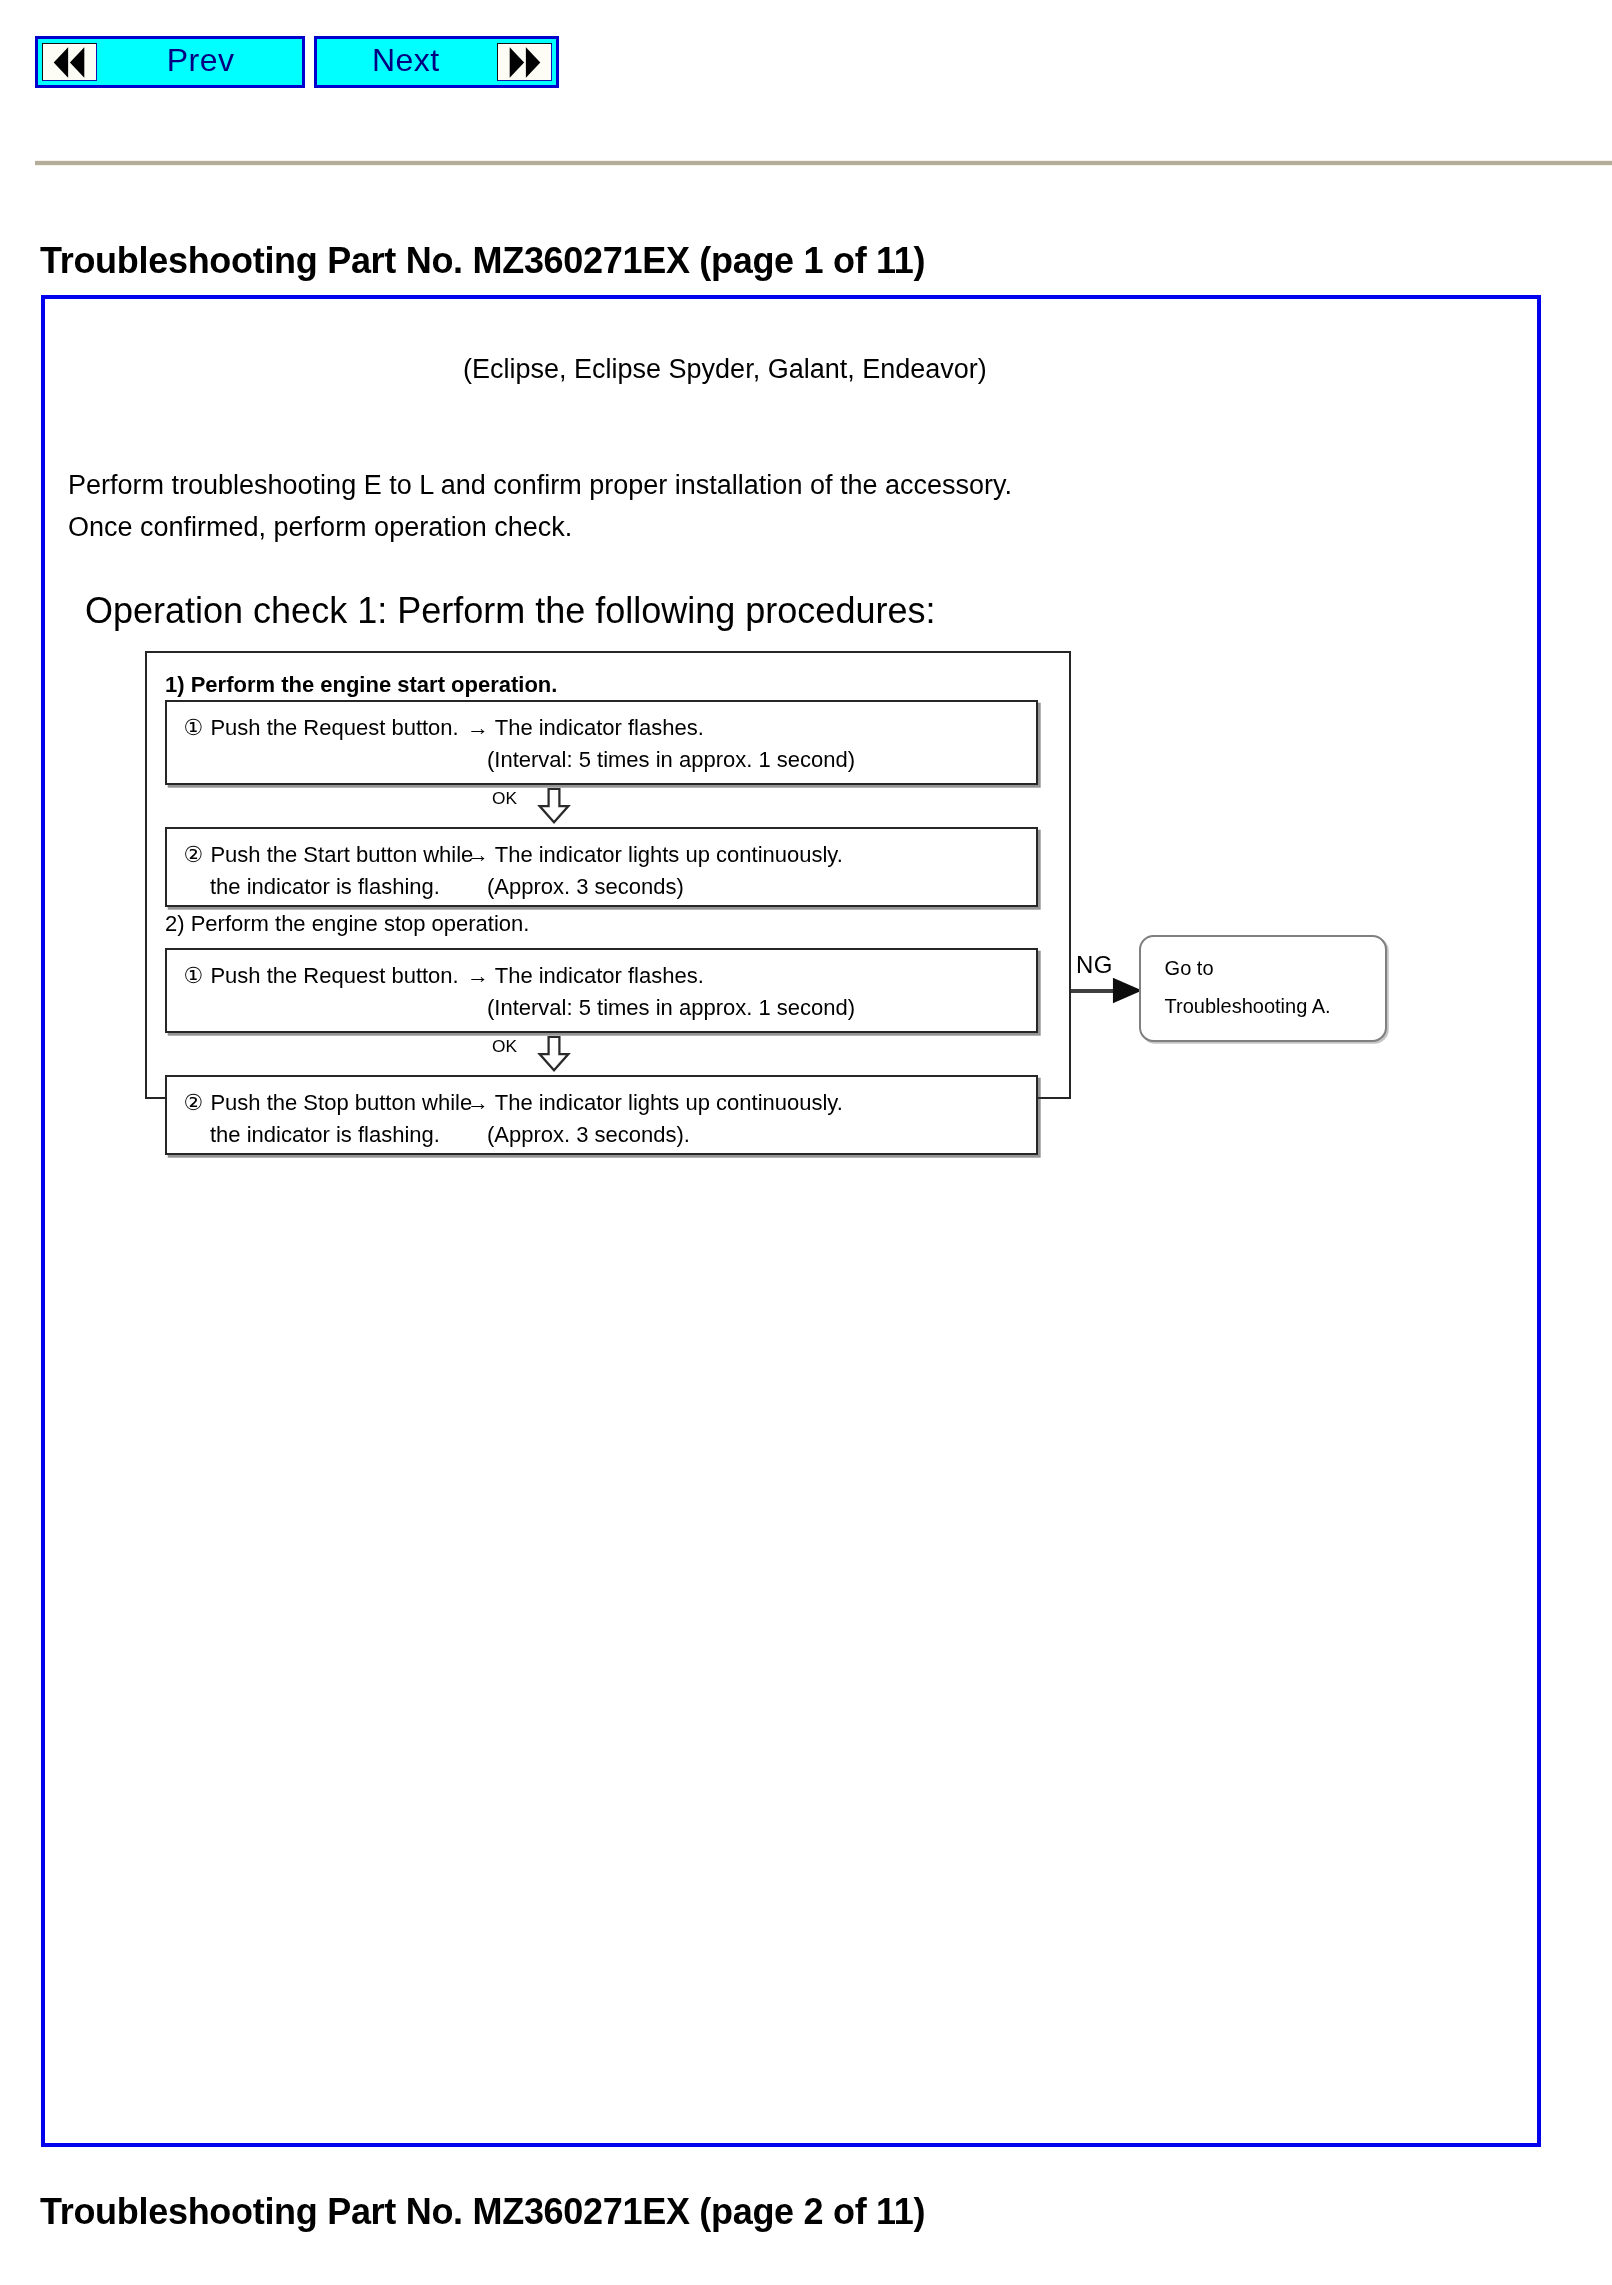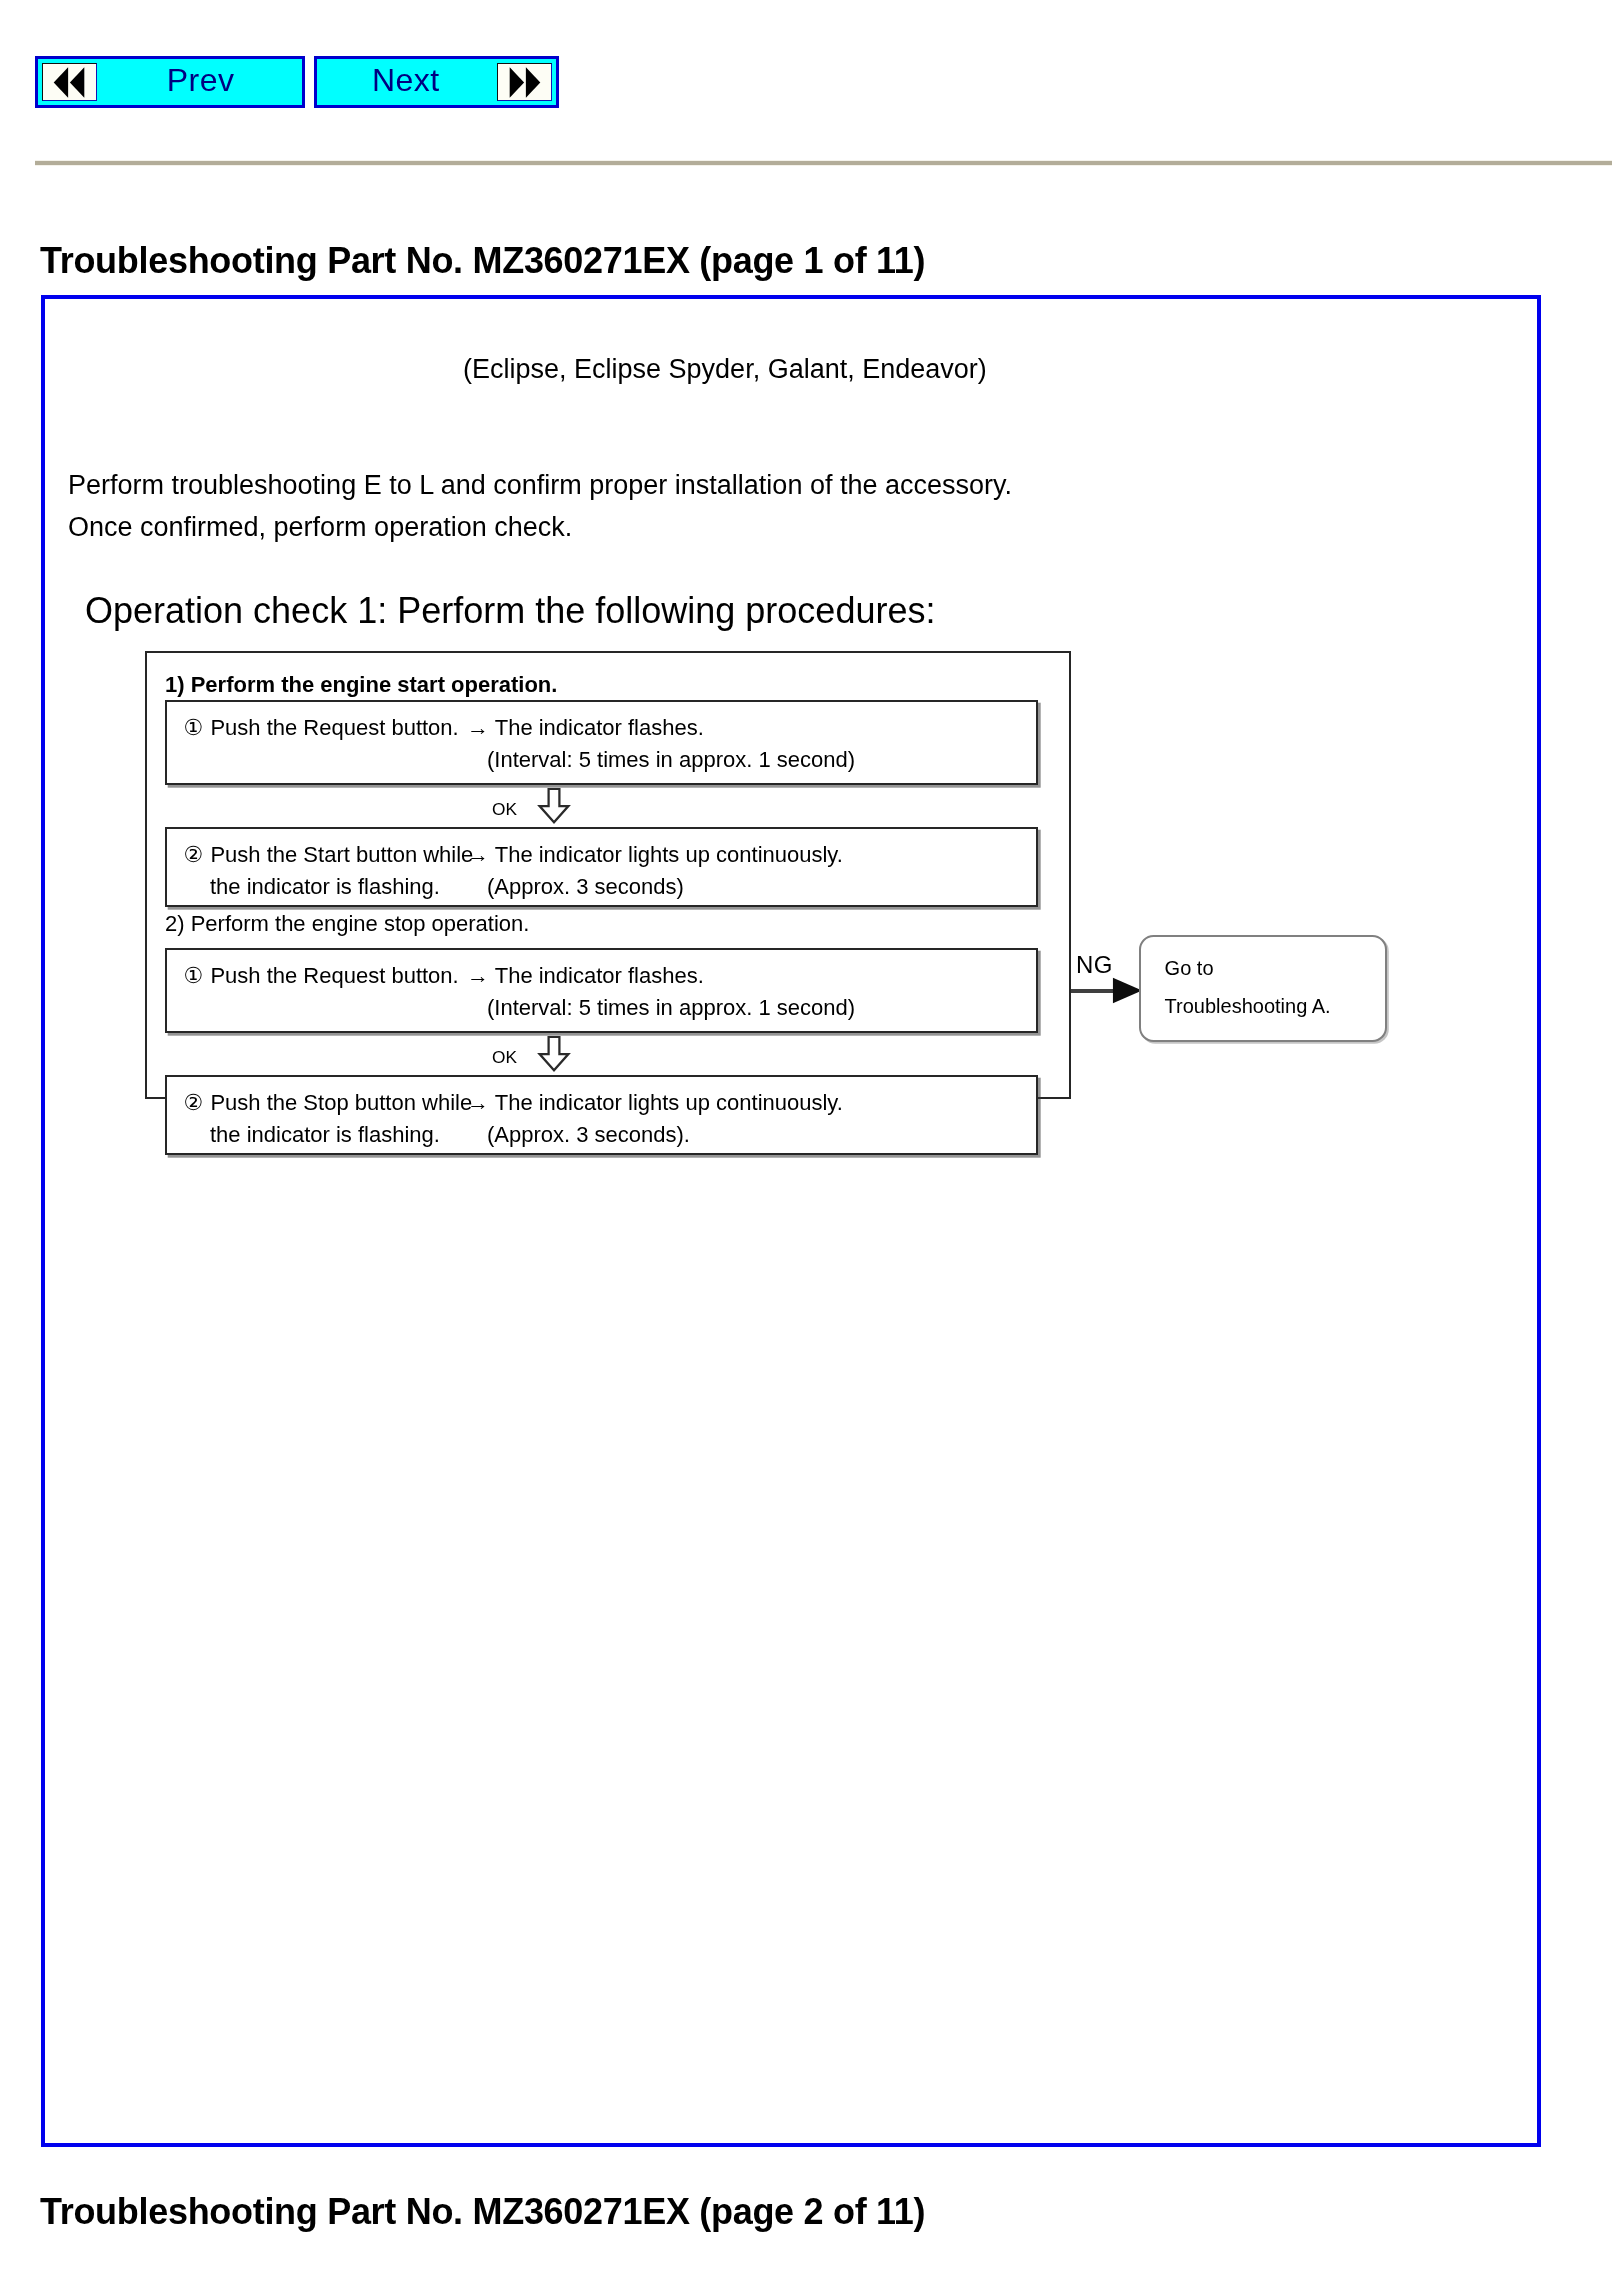--- a/index.html
+++ b/index.html
@@ -25,21 +25,20 @@
     gap: 9px;
   }
   .nav-button {
     display: flex;
     align-items: stretch;
     background: #00ffff;
     border: 3.6px solid #0000cc;
     height: 52px;
     box-sizing: border-box;
     cursor: pointer;
-    margin-top: 20px;
   }
   .nav-button.prev { width: 270px; }
   .nav-button.next { width: 245px; }
 
   .nav-icon-box {
     width: 55px;
     margin: 3.6px 2.7px 3.6px 3.6px;
     background: #fdfdf5;
     border: 1.8px solid #111;
     border-right-color: #1414b4;
@@ -167,21 +166,21 @@
   .step-right { left: 300px; top: 12.7px; }
   .step-left-2 { left: 43px; top: 45px; }
   .step-right-2 { left: 320px; top: 45px; }
   .circled { margin-right: 7.3px; }
 
   
   .ok-arrow-group {
     position: absolute;
     left: 345px;
     display: flex;
-    align-items: flex-end;
+    align-items: flex-start;
     gap: 18px;
   }
   #ok-arrow-1 { top: 135px; }
   #ok-arrow-2 { top: 383px; }
   .ok-label { font-size: 17.3px; padding-bottom: 3.6px; }
   .down-arrow svg { display: block; }
 
   
   #ng-line {
     position: absolute;

